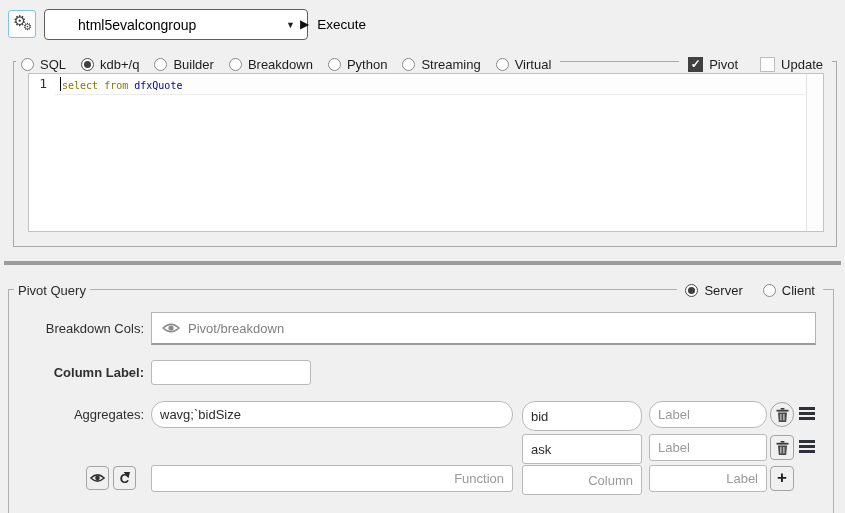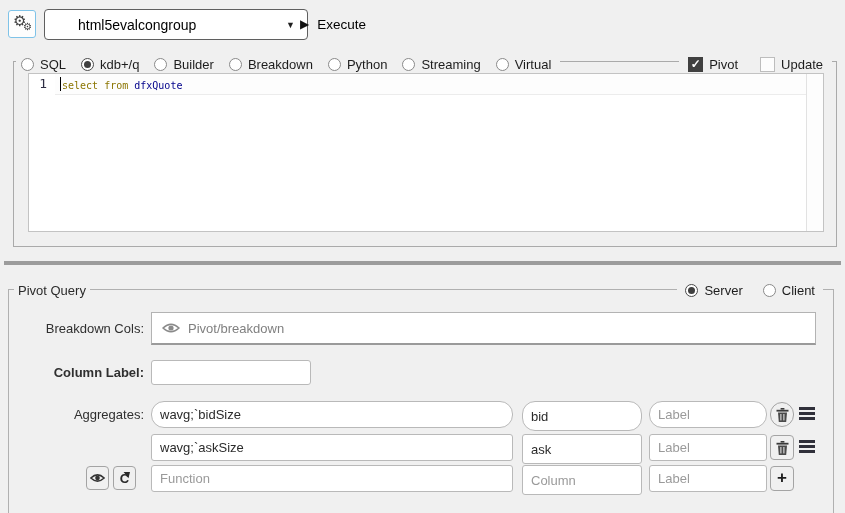--- a/index.html
+++ b/index.html
@@ -138,21 +138,21 @@
   }
   .burger{position:absolute;width:16px;height:13px;cursor:grab;}
   .burger i{display:block;height:2.6px;background:#30303a;margin-bottom:2.4px;}
   .plus-glyph{font-size:17px;font-weight:bold;color:#1d1d1d;line-height:1;margin-top:-2px;}
   .refresh-glyph{font-size:13px;font-weight:bold;color:#2a2a2a;position:relative;line-height:1;}
   .refresh-glyph::after{
     content:"";position:absolute;right:-3px;top:-1px;
     border-left:4px solid transparent;border-right:4px solid transparent;
     border-bottom:5px solid #2a2a2a;transform:rotate(52deg);
   }
-  .row1{top:111px;border-radius:13px;}.row2{top:144px;}.row3{top:175px;}
+  .row1{top:111px;border-radius:13px;}.row2{top:144px;}.row3{top:175px;text-align:right;}
   .lh33{top:22px;line-height:33px;}
   .lh25{top:70px;line-height:25px;font-weight:bold;}
   .lh27{top:111px;line-height:27px;}
 </style>
 </head>
 <body>
 
 <button class="gear-btn">
   <span class="gear-main">⚙</span>
   <span class="gear-small">⚙</span>
@@ -275,21 +275,20 @@
       <rect x="4.4" y="6" width="1" height="6.4" fill="#f0f0f0"></rect>
       <rect x="7.4" y="6" width="1" height="6.4" fill="#f0f0f0"></rect>
     </svg>
   </button>
   <span class="burger" style="left:790px;top:117px;">
       <i></i>
       <i></i>
       <i></i>
     </span>
 
-  <input class="txt agg-f row2" value="wavg;`askSize" style="">
   <input class="txt agg-c row2" value="ask" style="">
   <input class="txt agg-l row2" placeholder="Label" style="">
   <button class="mini-btn row2" style="left:761px;top:145px;">
     <svg width="13" height="14" viewBox="0 0 13 14">
       <rect x="4.6" y="0" width="3.8" height="1.6" fill="#3a3a3a"></rect>
       <rect x="0.5" y="1.8" width="12" height="1.8" fill="#3a3a3a"></rect>
       <path d="M2 4.6 H11 L10.2 14 H2.8 Z" fill="#4a4a4a"></path>
       <rect x="4.4" y="6" width="1" height="6.4" fill="#f0f0f0"></rect>
       <rect x="7.4" y="6" width="1" height="6.4" fill="#f0f0f0"></rect>
     </svg>

